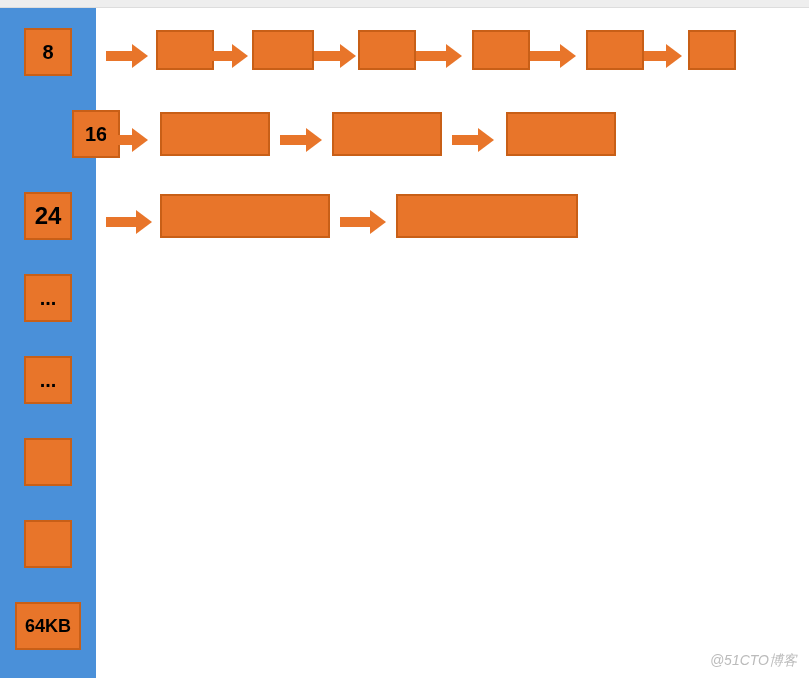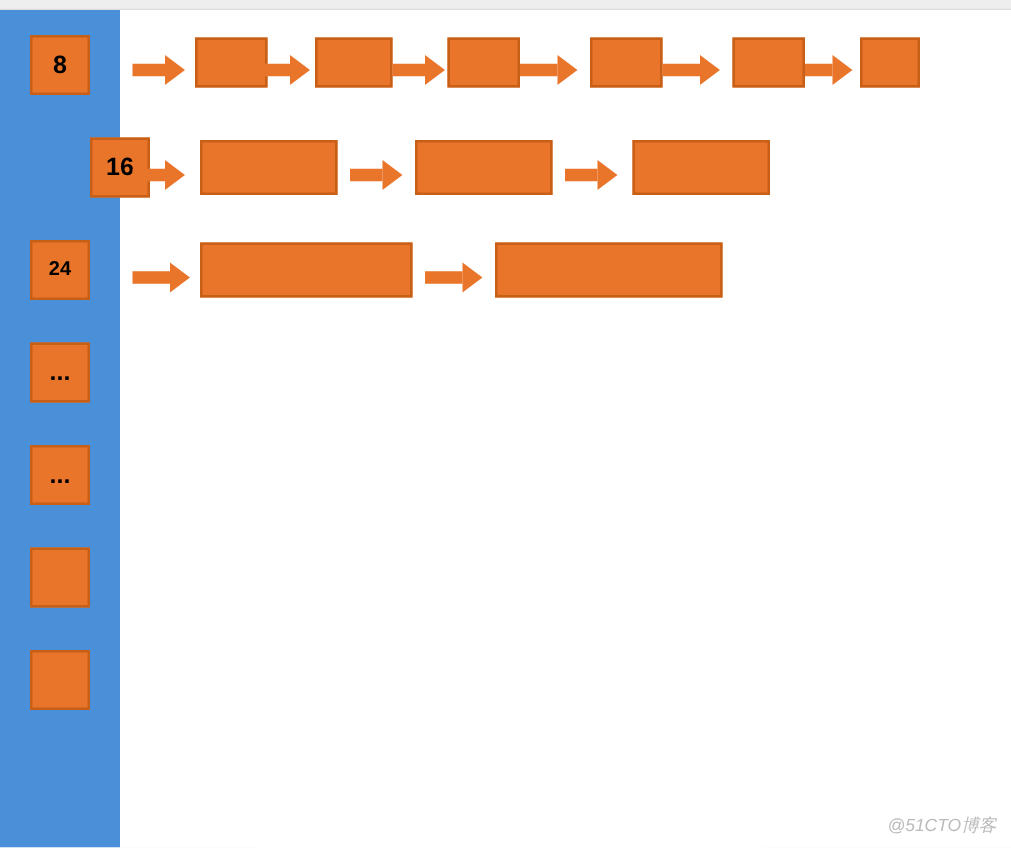--- a/index.html
+++ b/index.html
@@ -81,34 +81,37 @@
 <div class="canvas">
 
   <div class="sidebar"></div>
 
   <div class="slot" style="left:24px; top:20px;  width:48px; height:48px; font-size:20px;">
       <span>8</span>
     </div>
   <div class="slot" style="left:24px; top:102px; width:48px; height:48px; font-size:20px;margin-left:48px;">
       <span>16</span>
     </div>
-  <div class="slot" style="left:24px; top:184px; width:48px; height:48px; font-size:16px;">
+  <div class="slot" style="left:24px; top:184px; width:48px; height:48px; font-size:24px;">
       <span>24</span>
     </div>
   <div class="slot" style="left:24px; top:266px; width:48px; height:48px; font-size:20px;">
       <span>...</span>
     </div>
   <div class="slot" style="left:24px; top:348px; width:48px; height:48px; font-size:20px;">
       <span>...</span>
     </div>
   <div class="slot" style="left:24px; top:430px; width:48px; height:48px;">
       <span></span>
     </div>
   <div class="slot" style="left:24px; top:512px; width:48px; height:48px;">
       <span></span>
+    </div>
+  <div class="slot" style="left:15px; top:594px; width:66px; height:48px; font-size:18px;">
+      <span>64KB</span>
     </div>
 
   <div class="arrow" style="left:106px; top:36px;">
       <div class="shaft" style="width:26px;"></div>
       <div class="head"></div>
     </div>
   <div class="blk" style="left:156px; top:22px; width:58px; height:40px;"></div>
   <div class="arrow" style="left:210px; top:36px;">
       <div class="shaft" style="width:22px;"></div>
       <div class="head"></div>

